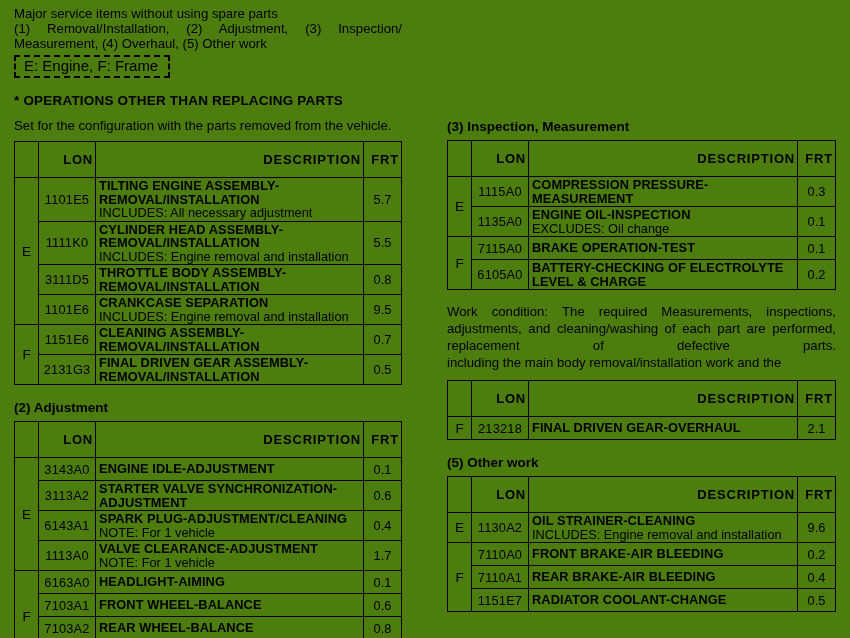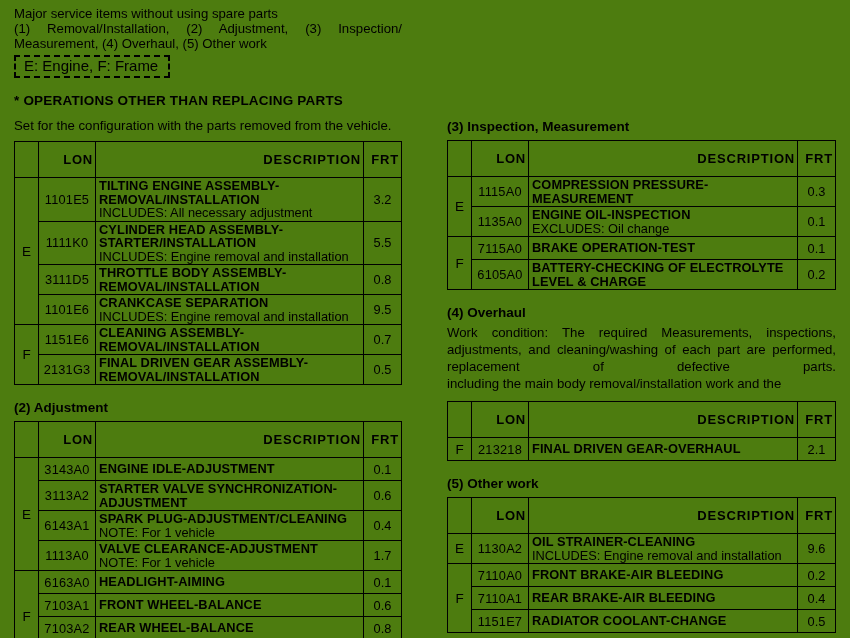--- a/index.html
+++ b/index.html
@@ -154,27 +154,27 @@
           </thead>
           <tbody>
             <tr>
               <td class="group-cell" rowspan="4">E</td>
               <td class="lon-cell">1101E5</td>
               <td class="desc-cell">
                 <div class="desc-main">TILTING ENGINE ASSEMBLY-
 REMOVAL/INSTALLATION</div>
                 <div class="desc-sub">INCLUDES: All necessary adjustment</div>
               </td>
-              <td class="frt-cell">3.2</td>
+              <td class="frt-cell">5.7</td>
             </tr>
             <tr>
               <td class="lon-cell">1111K0</td>
               <td class="desc-cell">
                 <div class="desc-main">CYLINDER HEAD ASSEMBLY-
-STARTER/INSTALLATION</div>
+REMOVAL/INSTALLATION</div>
                 <div class="desc-sub">INCLUDES: Engine removal and installation</div>
               </td>
               <td class="frt-cell">5.5</td>
             </tr>
             <tr>
               <td class="lon-cell">3111D5</td>
               <td class="desc-cell">
                 <div class="desc-main">THROTTLE BODY ASSEMBLY-
 REMOVAL/INSTALLATION</div>
               </td>
@@ -339,21 +339,20 @@
               <td class="desc-cell">
                 <div class="desc-main">BATTERY-CHECKING OF ELECTROLYTE
 LEVEL &amp; CHARGE</div>
               </td>
               <td class="frt-cell">0.2</td>
             </tr>
           </tbody>
         </table>
       </div>
       <div class="section">
-        <div class="section-title">(4) Overhaul</div>
         <div class="section-note justified">
           <div class="note-line">Work condition: The required Measurements, inspections,</div>
           <div class="note-line">adjustments, and cleaning/washing of each part are performed,</div>
           <div class="note-line">replacement of defective parts.</div>
           <div class="note-line">including the main body removal/installation work and the</div>
         </div>
         <table class="ops-table">
           <colgroup>
             <col class="c-group" style="width: 24px;">
             <col class="c-lon" style="width: 57px;">

